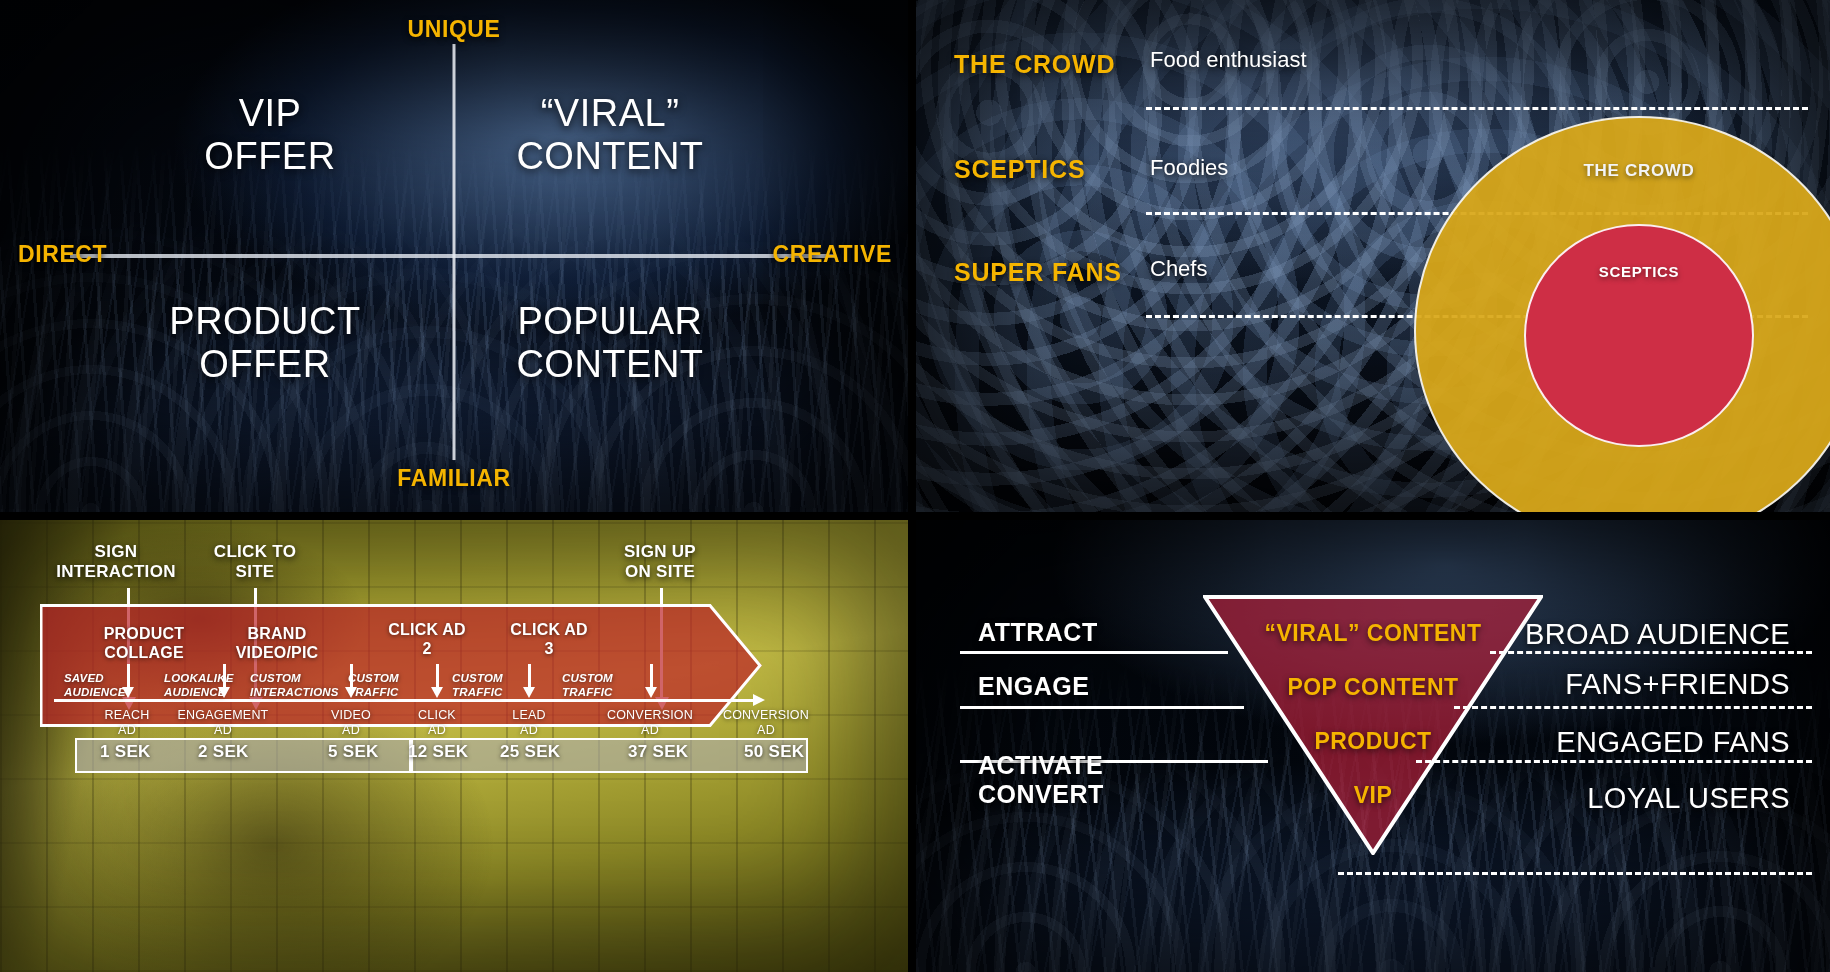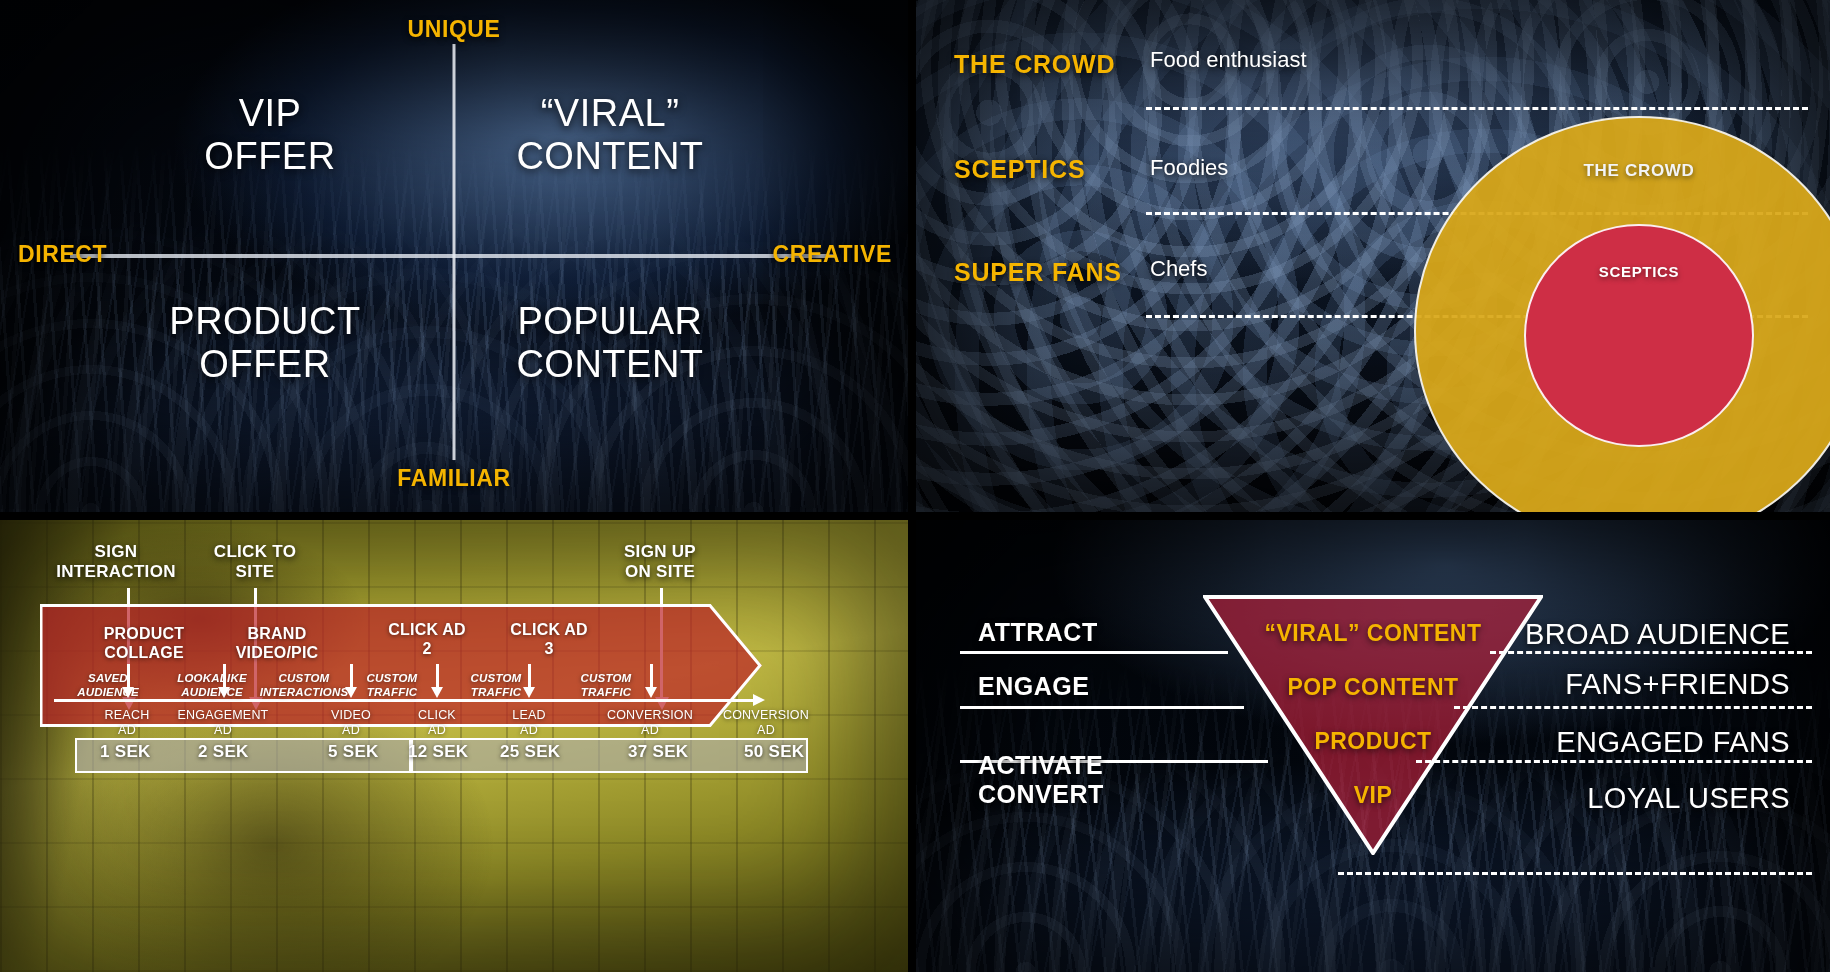--- a/index.html
+++ b/index.html
@@ -170,21 +170,21 @@
     border-left:12px solid #fff;
   }
 
   .adtop {
     position:absolute; color:#fff; font-weight:bold; font-size:16px;
     line-height:1.2; text-align:center; letter-spacing:.2px;
     text-shadow:0 1px 4px rgba(0,0,0,.6);
   }
   .adital {
     position:absolute; color:#fff; font-style:italic; font-weight:bold;
-    font-size:11.5px; line-height:1.2; text-align:center; letter-spacing:.2px;
+    font-size:11.5px; line-height:1.2; text-align:left; letter-spacing:.2px;
     text-shadow:0 1px 4px rgba(0,0,0,.6);
   }
   .adname {
     position:absolute; color:#fff; font-weight:400; font-size:12.5px;
     line-height:1.22; text-align:center; letter-spacing:.2px;
     text-shadow:0 1px 4px rgba(0,0,0,.6);
   }
   .adarrow { position:absolute; width:2.5px; background:#fff; }
   .adarrow::after {
     content:""; position:absolute; left:50%; bottom:-10px; transform:translateX(-50%);

